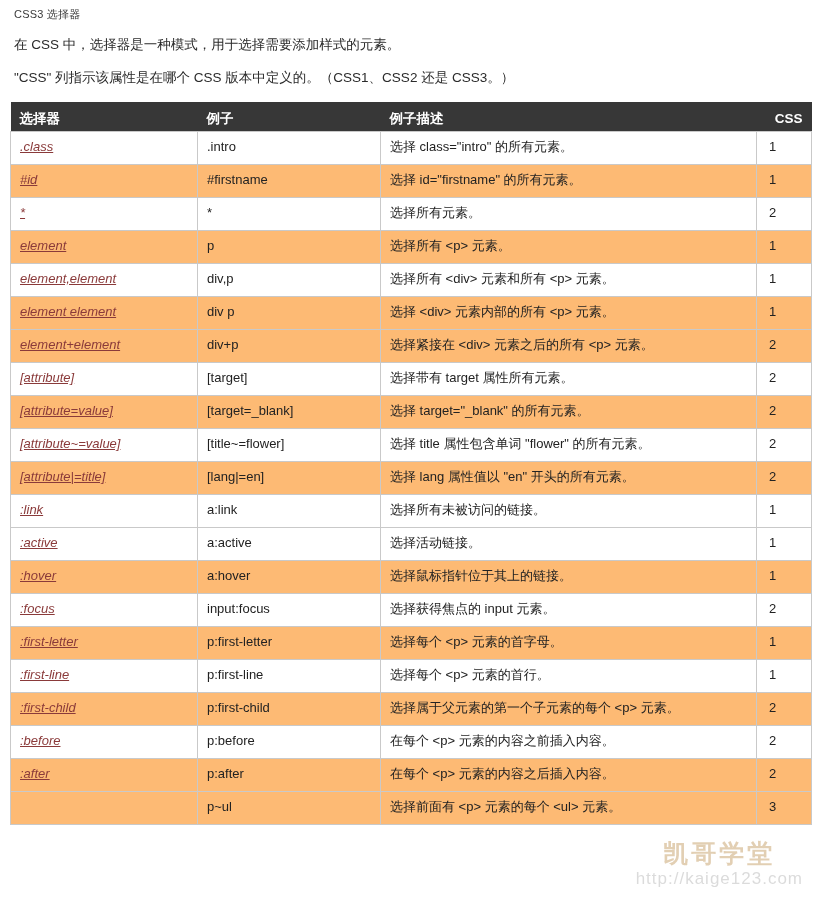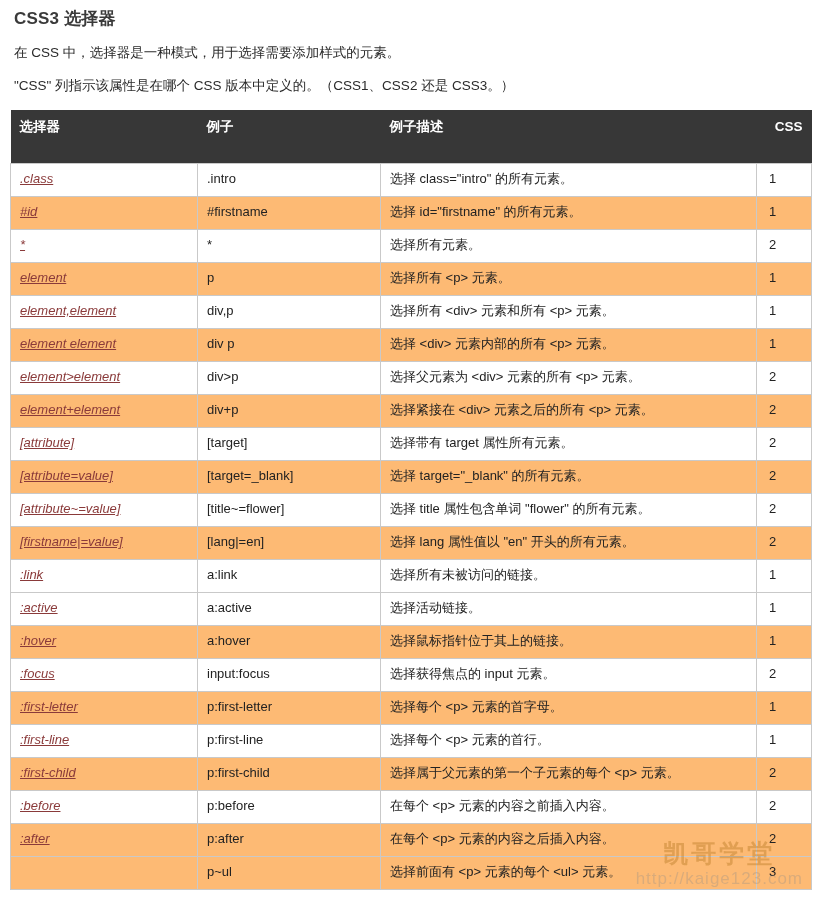--- a/index.html
+++ b/index.html
@@ -17,22 +17,22 @@
   }
   .page {
     width: 821px;
     height: 907px;
     position: relative;
     box-sizing: border-box;
     padding: 0 10px;
     overflow: hidden;
   }
   .page-title {
-    font-size: 17px;
-    font-weight: bold;
+    font-size: 11px;
+    font-weight: normal;
     color: #3a3a3a;
     margin: 7px 0 5px 4px;
     letter-spacing: 0.2px;
   }
   .intro-p {
     font-size: 13.5px;
     color: #2b2b2b;
     margin: 14px 0 0 4px;
     line-height: 1.4;
   }
@@ -53,21 +53,21 @@
   table.selector-table col.c-selector { width: 187px; }
   table.selector-table col.c-example  { width: 183px; }
   table.selector-table col.c-desc     { width: 376px; }
   table.selector-table col.c-css      { width: 55px; }
 
   thead th {
     background: #373737;
     color: #ffffff;
     font-weight: bold;
     text-align: left;
-    padding: 6px 9px 25px 9px;
+    padding: 6px 9px 1px 9px;
     font-size: 13.5px;
     border: none;
     vertical-align: middle;
     height: 22px;
   }
   thead th.css-col {
     text-align: right;
     padding-left: 12px;
     margin-top: 34px;
   }
@@ -185,26 +185,20 @@
             <td class="example-cell">div,p</td>
             <td class="desc-cell">选择所有 &lt;div&gt; 元素和所有 &lt;p&gt; 元素。</td>
             <td class="css-cell">1</td>
           </tr>
           <tr class="even">
             <td class="selector-cell"><span class="sel-link">element element</span></td>
             <td class="example-cell">div p</td>
             <td class="desc-cell">选择 &lt;div&gt; 元素内部的所有 &lt;p&gt; 元素。</td>
             <td class="css-cell">1</td>
           </tr>
-          <tr class="odd">
-            <td class="selector-cell"><span class="sel-link">element&gt;element</span></td>
-            <td class="example-cell">div&gt;p</td>
-            <td class="desc-cell">选择父元素为 &lt;div&gt; 元素的所有 &lt;p&gt; 元素。</td>
-            <td class="css-cell">2</td>
-          </tr>
           <tr class="even">
             <td class="selector-cell"><span class="sel-link">element+element</span></td>
             <td class="example-cell">div+p</td>
             <td class="desc-cell">选择紧接在 &lt;div&gt; 元素之后的所有 &lt;p&gt; 元素。</td>
             <td class="css-cell">2</td>
           </tr>
           <tr class="odd">
             <td class="selector-cell"><span class="sel-link">[attribute]</span></td>
             <td class="example-cell">[target]</td>
             <td class="desc-cell">选择带有 target 属性所有元素。</td>
@@ -216,21 +210,21 @@
             <td class="desc-cell">选择 target="_blank" 的所有元素。</td>
             <td class="css-cell">2</td>
           </tr>
           <tr class="odd">
             <td class="selector-cell"><span class="sel-link">[attribute~=value]</span></td>
             <td class="example-cell">[title~=flower]</td>
             <td class="desc-cell">选择 title 属性包含单词 "flower" 的所有元素。</td>
             <td class="css-cell">2</td>
           </tr>
           <tr class="even">
-            <td class="selector-cell"><span class="sel-link">[firstname|=value]</span></td>
+            <td class="selector-cell"><span class="sel-link">[attribute|=title]</span></td>
             <td class="example-cell">[lang|=en]</td>
             <td class="desc-cell">选择 lang 属性值以 "en" 开头的所有元素。</td>
             <td class="css-cell">2</td>
           </tr>
           <tr class="odd">
             <td class="selector-cell"><span class="sel-link">:link</span></td>
             <td class="example-cell">a:link</td>
             <td class="desc-cell">选择所有未被访问的链接。</td>
             <td class="css-cell">1</td>
           </tr>

